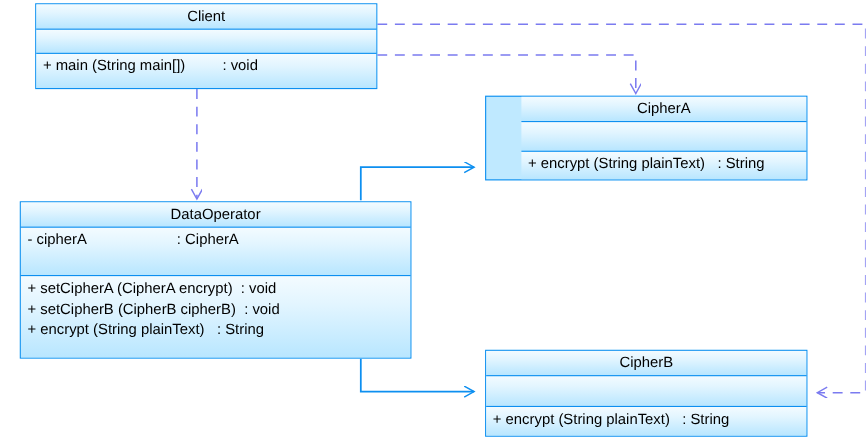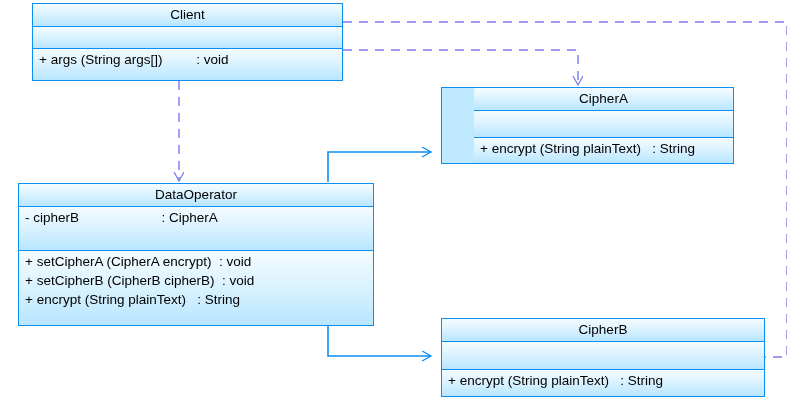--- a/index.html
+++ b/index.html
@@ -100,45 +100,45 @@
 
     <g>
       <path d="M 316,326 L 316,356 L 419,356" fill="none" stroke="#0d8ff0" stroke-width="1.6" marker-end="url(#openArrowSolid)"></path>
     </g>
   </svg>
 
   <div class="uml-class" style="left:20px; top:3px; width:311px; height:78px;">
     <div class="compartment c-name">Client</div>
     <div class="compartment c-empty"></div>
     <div class="compartment c-ops" style="height:32px;">
-      <span class="member">+ args (String args[])         : void</span>
+      <span class="member">+ main (String main[])         : void</span>
     </div>
   </div>
 
   <div class="uml-class" style="left:6px; top:183px; width:356px; height:143px;">
     <div class="compartment c-name">DataOperator</div>
     <div class="compartment c-attrs" style="height:44px;">
-      <span class="member">- cipherB                      : CipherA</span>
+      <span class="member">- cipherA                      : CipherA</span>
     </div>
     <div class="compartment c-ops" style="height:75px;">
       <span class="member">+ setCipherA (CipherA encrypt)  : void</span>
       <span class="member">+ setCipherB (CipherB cipherB)  : void</span>
       <span class="member">+ encrypt (String plainText)   : String</span>
     </div>
   </div>
 
   <div class="uml-class" style="left:429px; top:87px; width:293px; height:77px;padding-left:32px;">
     <div class="compartment c-name">CipherA</div>
     <div class="compartment c-empty" style="height:27px;"></div>
     <div class="compartment c-ops" style="height:26px;">
       <span class="member">+ encrypt (String plainText)   : String</span>
     </div>
   </div>
 
-  <div class="uml-class" style="left:429px; top:318px; width:324px; height:79px;">
+  <div class="uml-class" style="left:429px; top:318px; width:293px; height:79px;">
     <div class="compartment c-name">CipherB</div>
     <div class="compartment c-empty" style="height:28px;"></div>
     <div class="compartment c-ops" style="height:27px;">
       <span class="member">+ encrypt (String plainText)   : String</span>
     </div>
   </div>
 
 </div>
 
 </body></html>

